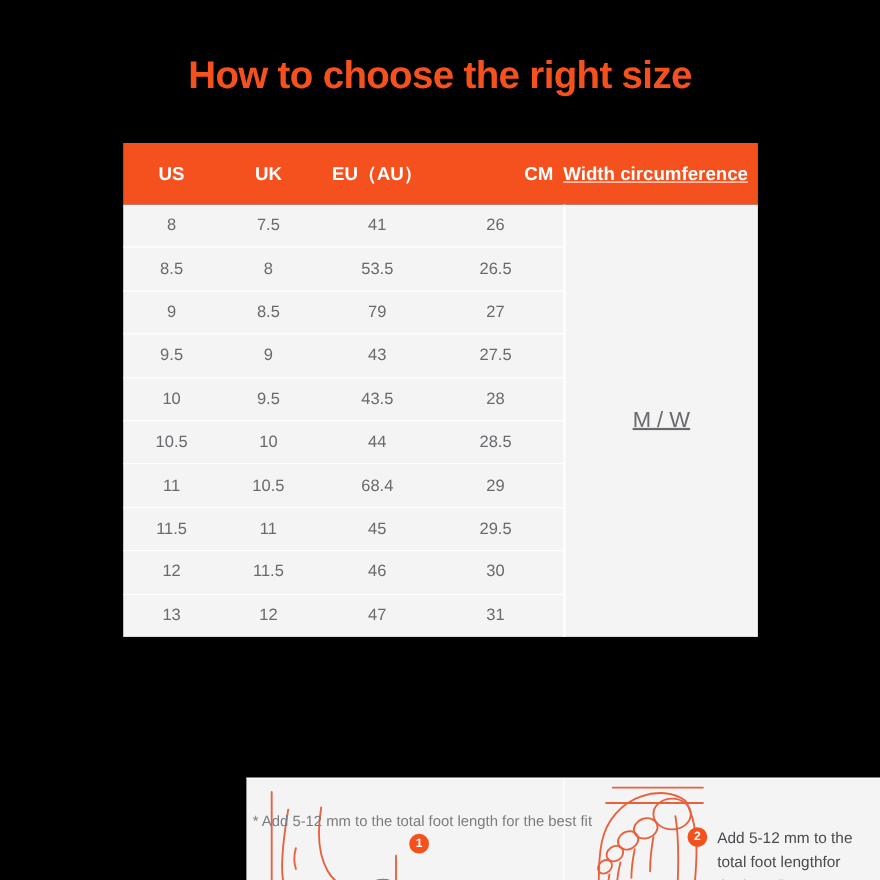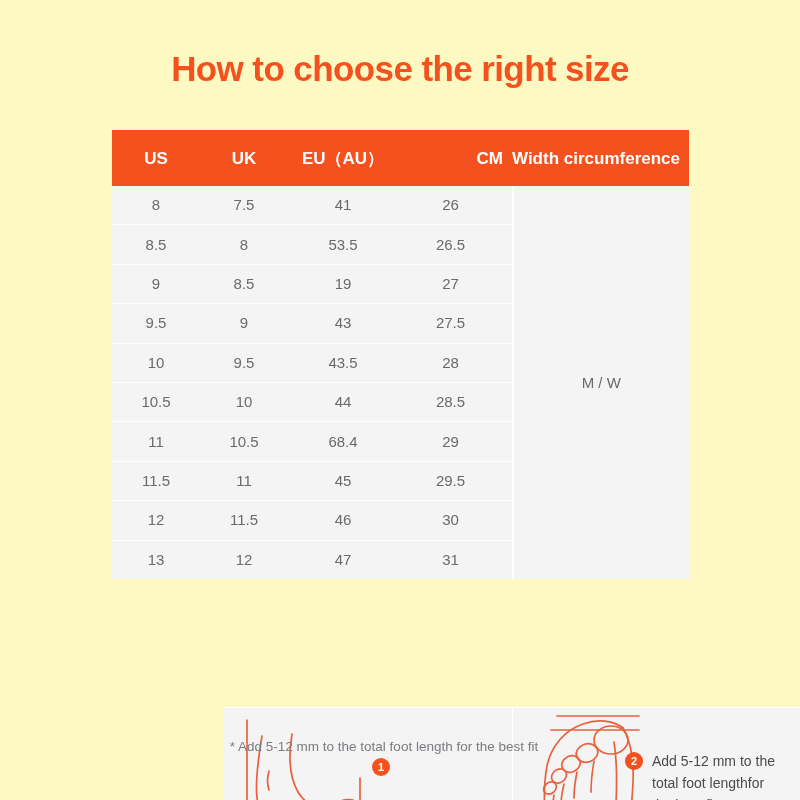--- a/index.html
+++ b/index.html
@@ -11,21 +11,21 @@
     width: 800px;
     height: 800px;
     font-family: "Liberation Sans", sans-serif;
     -webkit-font-smoothing: antialiased;
     overflow: hidden;
   }
   #page {
     position: relative;
     width: 800px;
     height: 800px;
-    background: #fef9c3;
+    background: #000000;
   }
 
   
   .page-title {
     position: absolute;
     left: 0;
     top: 47px;
     width: 800px;
     text-align: center;
     font-size: 35px;
@@ -53,21 +53,21 @@
     color: #ffffff;
     font-size: 17px;
     font-weight: bold;
     text-align: center;
     line-height: 19px;
   }
   .c-us   { width: 88px; }
   .c-uk   { width: 88px; }
   .c-eu   { width: 110px; }
   .c-cm   { width: 105px; text-align: right; }
-  .c-wid  { width: 186px; }
+  .c-wid  { width: 186px; text-decoration: underline; }
 
   .tbody-wrap {
     position: relative;
     background: #F4F4F5;
   }
   .tbody {
     width: 400px;
   }
   .tr {
     display: flex;
@@ -94,22 +94,23 @@
   }
   .merged-cell {
     position: absolute;
     left: 401.5px;
     top: 0;
     right: 0;
     bottom: 0;
     display: flex;
     align-items: center;
     justify-content: center;
-    font-size: 15px;
+    font-size: 20px;
     color: #6a6a6e;
+    text-decoration: underline;
   }
 
   
   .illus-row {
     position: absolute;
     left: 112px;
     top: 577px;
     width: 577px;
     height: 149px;
     background: #F4F4F5;
@@ -200,21 +201,21 @@
         </div>
         <div class="tr">
           <div class="td c-us">8.5</div>
           <div class="td c-uk">8</div>
           <div class="td c-eu">53.5</div>
           <div class="td c-cm">26.5</div>
         </div>
         <div class="tr">
           <div class="td c-us">9</div>
           <div class="td c-uk">8.5</div>
-          <div class="td c-eu">19</div>
+          <div class="td c-eu">79</div>
           <div class="td c-cm">27</div>
         </div>
         <div class="tr">
           <div class="td c-us">9.5</div>
           <div class="td c-uk">9</div>
           <div class="td c-eu">43</div>
           <div class="td c-cm">27.5</div>
         </div>
         <div class="tr">
           <div class="td c-us">10</div>

